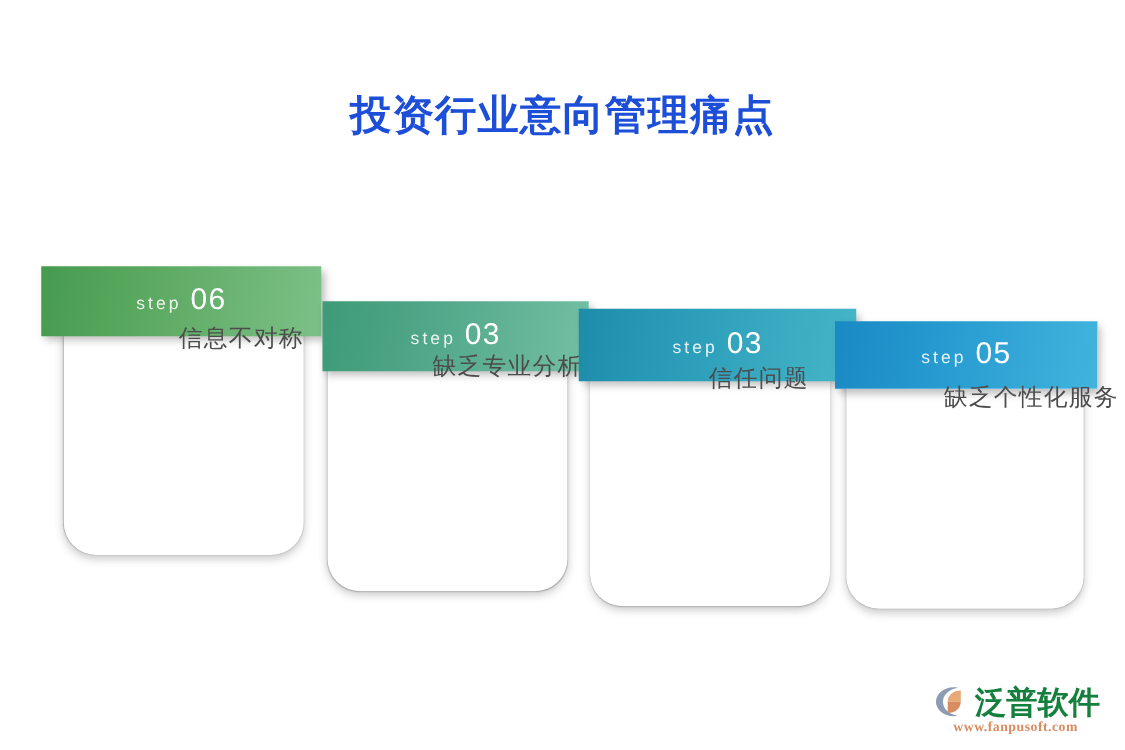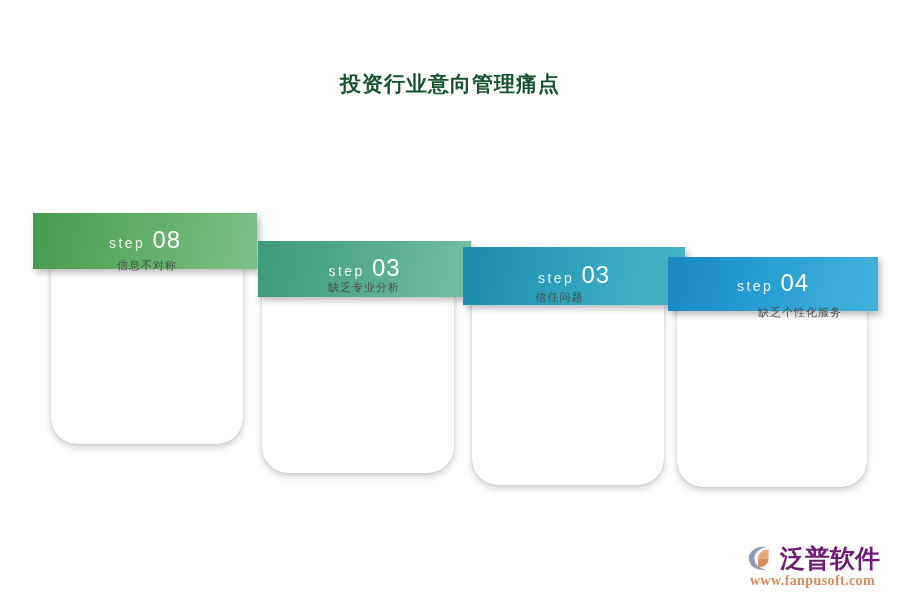--- a/index.html
+++ b/index.html
@@ -24,23 +24,23 @@
   }
 
   
   #page-title {
     position: absolute;
     left: 0;
     top: 70px;
     width: 900px;
     text-align: center;
     font-family: "Liberation Serif", "DejaVu Serif", serif;
-    font-size: 21px;
+    font-size: 33px;
     font-weight: 700;
-    color: #14532d;
+    color: #1d4ed8;
     letter-spacing: 1px;
     white-space: nowrap;
   }
 
   
   #steps {
     position: absolute;
     left: 0;
     top: 0;
     width: 900px;
@@ -89,22 +89,22 @@
   .step-num {
     font-size: 24px;
     font-weight: 400;
     letter-spacing: 1px;
     color: #ffffff;
   }
 
   .step-text {
     position: absolute;
     width: 100%;
-    text-align: center;
-    font-size: 11px;
+    text-align: right;
+    font-size: 19px;
     color: #4c4c4c;
     letter-spacing: 1px;
     white-space: nowrap;
   }
 
   
   
   #step-1 .step-card   { left: 51px;  top: 218px; width: 192px; height: 226px; }
   #step-1 .step-banner { left: 33px;  top: 168px; width: 224px; height: 56px; 
                          background: linear-gradient(100deg, #469b4f 0%, #5aa85f 35%, #7cc087 100%); }
@@ -148,49 +148,49 @@
   #brand-mark {
     width: 30px;
     height: 30px;
     flex: 0 0 30px;
   }
 
   #brand-name {
     font-family: "DejaVu Sans", "Liberation Sans", sans-serif;
     font-size: 25px;
     font-weight: 700;
-    color: #701a75;
+    color: #15803d;
     letter-spacing: 0px;
     line-height: 1;
   }
 
   #brand-url {
     font-family: "Liberation Serif", "DejaVu Serif", serif;
-    font-size: 14px;
+    font-size: 11px;
     font-weight: 700;
     color: #d98c62;
     letter-spacing: 0.4px;
     line-height: 1;
   }
 </style>
 </head>
 <body>
 
 <div id="slide">
 
   <div id="page-title">投资行业意向管理痛点</div>
 
   <div id="steps">
 
     <div class="step" id="step-1">
       <div class="step-card"></div>
       <div class="step-banner">
         <div class="banner-inner">
           <span class="step-word">step</span>
-          <span class="step-num">08</span>
+          <span class="step-num">06</span>
         </div>
       </div>
       <div class="step-text">信息不对称</div>
     </div>
 
     <div class="step" id="step-2">
       <div class="step-card"></div>
       <div class="step-banner">
         <div class="banner-inner">
           <span class="step-word">step</span>
@@ -209,21 +209,21 @@
         </div>
       </div>
       <div class="step-text">信任问题</div>
     </div>
 
     <div class="step" id="step-4">
       <div class="step-card"></div>
       <div class="step-banner">
         <div class="banner-inner">
           <span class="step-word">step</span>
-          <span class="step-num">04</span>
+          <span class="step-num">05</span>
         </div>
       </div>
       <div class="step-text">缺乏个性化服务</div>
     </div>
 
   </div>
 
   <div id="brand">
     <div id="brand-row">
       <svg id="brand-mark" viewBox="0 0 40 40">

